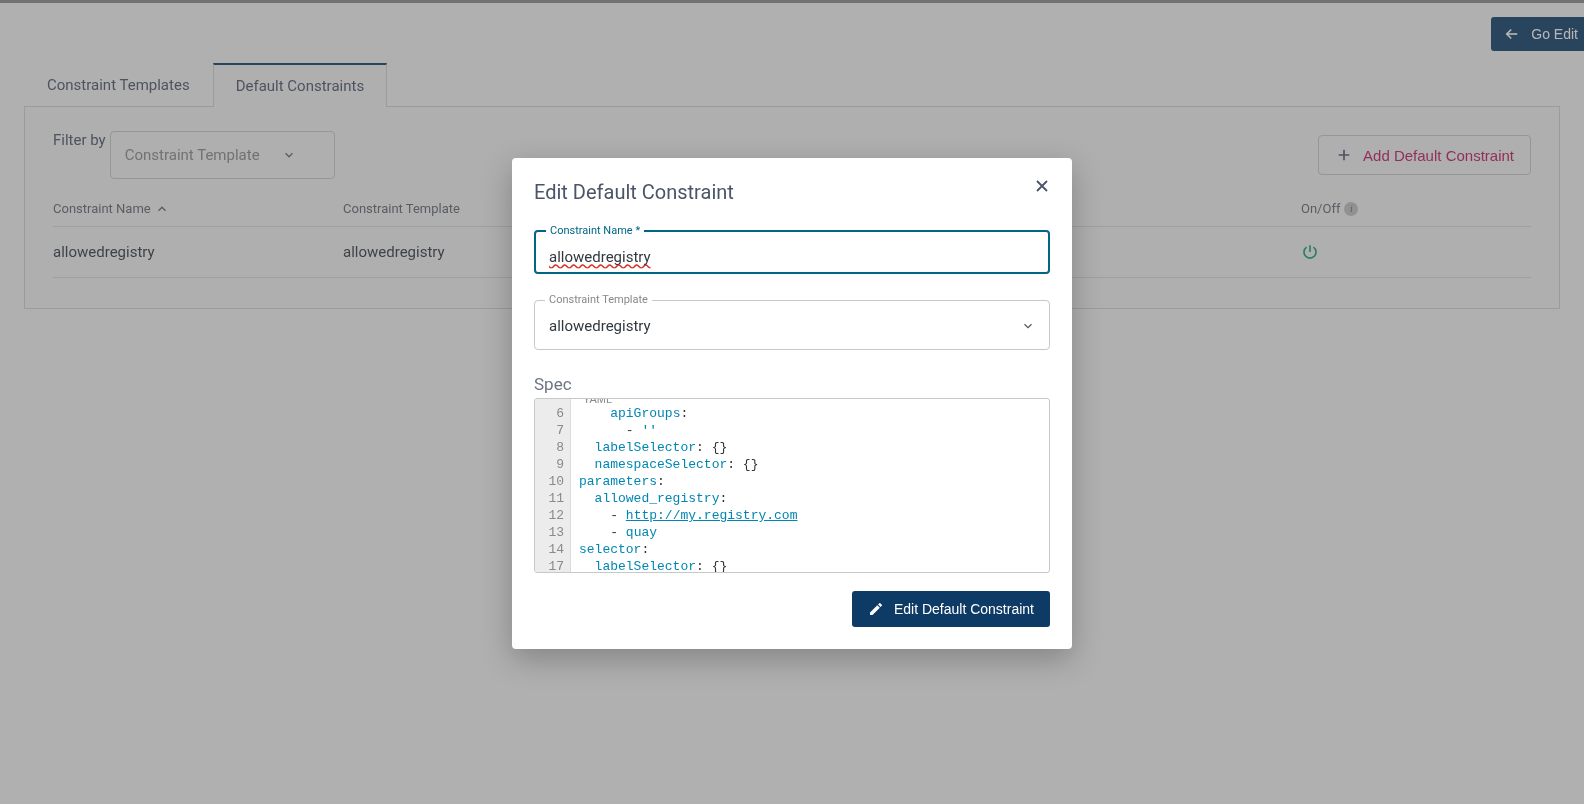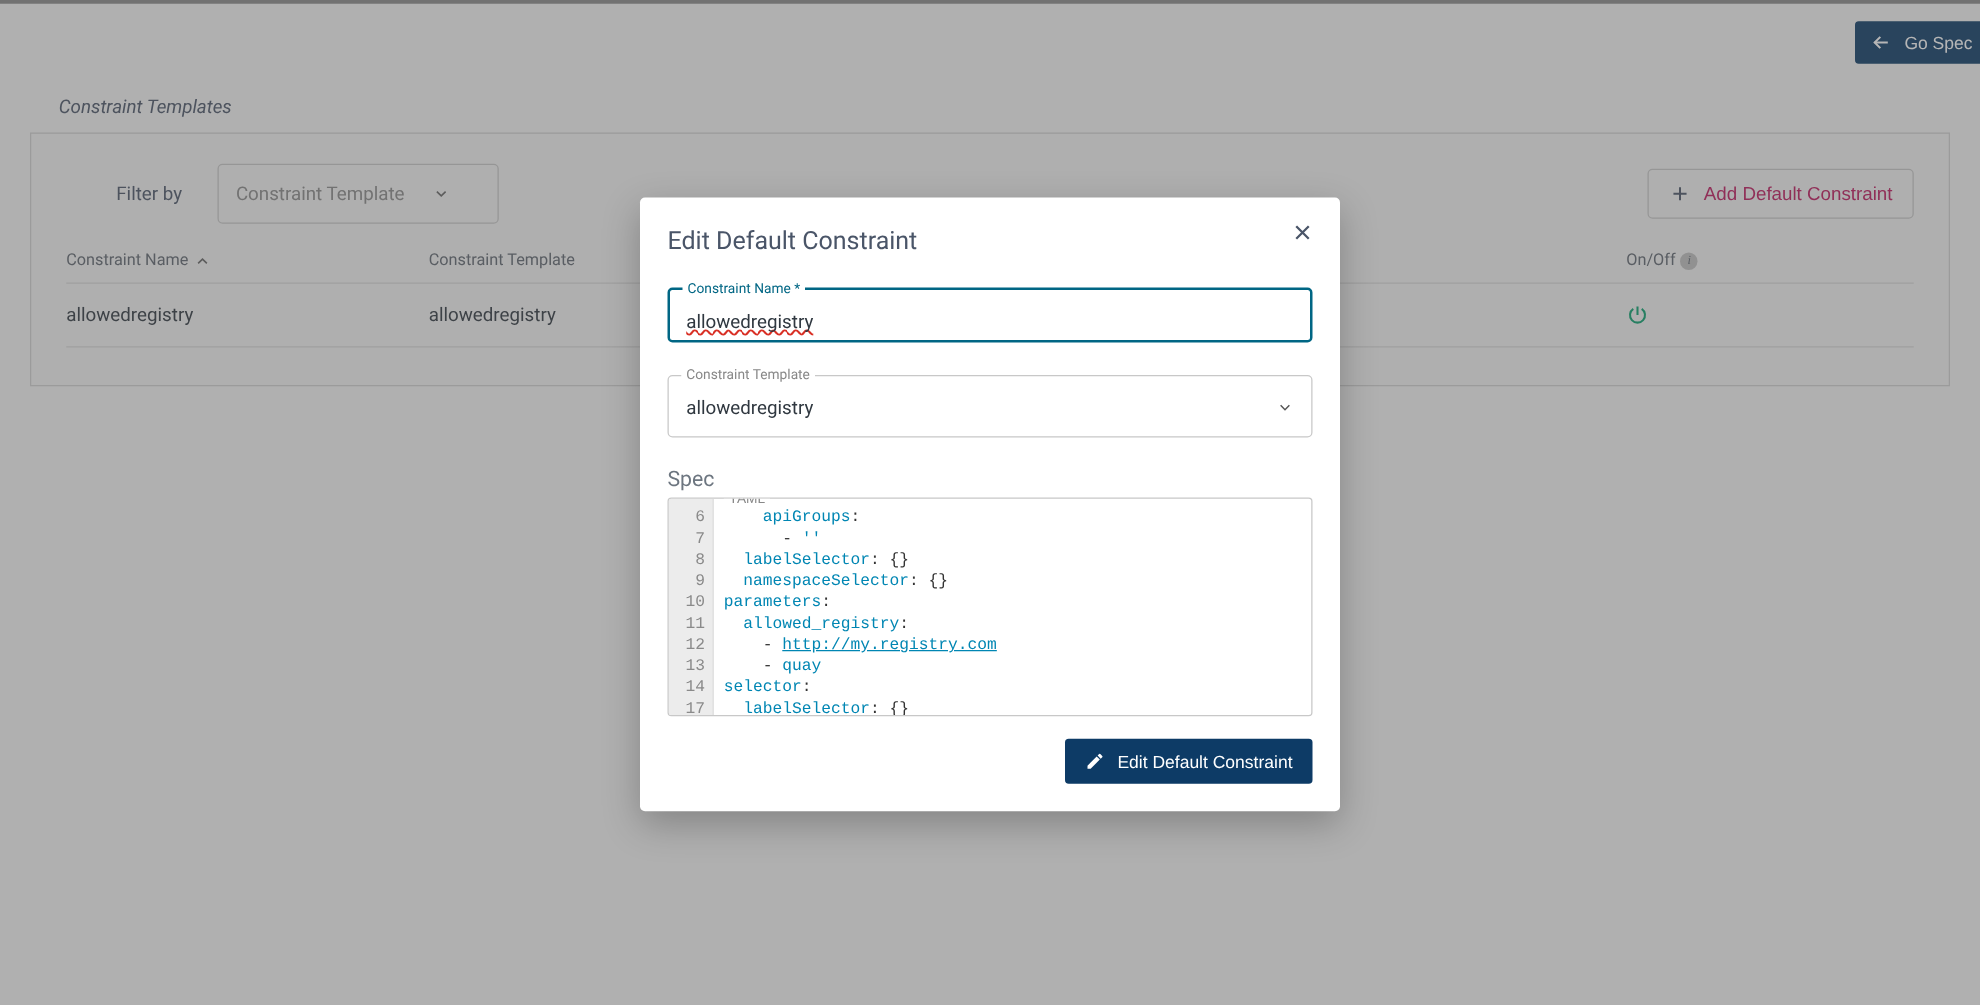--- a/index.html
+++ b/index.html
@@ -31,21 +31,20 @@
     border-radius: 3px 0 0 3px;
     margin-right: -8px;
   }
   .go-back-btn svg { width: 18px; height: 18px; }
   .content-wrap {
     padding: 0 24px;
   }
   .tabs-row {
     display: flex;
     gap: 0;
-    font-style: italic;
   }
   .tab {
     padding: 12px 22px;
     font-size: 15px;
     color: #4a5568;
     cursor: pointer;
     border: 1px solid transparent;
     background: transparent;
   }
   .tab.active {
@@ -59,21 +58,21 @@
     border: 1px solid #d0d0d0;
     margin-top: -1px;
     padding: 24px 28px 30px;
   }
   .panel-top {
     display: flex;
     justify-content: space-between;
     align-items: center;
     margin-bottom: 22px;
   }
-  .filter-left { display:flex; align-items:center; gap: 28px; margin-left: 40px; }
+  .filter-left { display:flex; align-items:flex-start; gap: 4px; }
   .filter-label { font-size: 15px; }
   .filter-select {
     border: 1px solid #c8c8c8;
     background: transparent;
     padding: 14px 38px 14px 14px;
     font-size: 15px;
     color: #8a8a8a;
     border-radius: 4px;
     position: relative;
     width: 225px;
@@ -234,27 +233,28 @@
 <body>
 
 <div class="top-border"></div>
 
 <div class="header-bar">
   <button class="go-back-btn">
     <svg viewBox="0 0 24 24" fill="none" stroke="currentColor" stroke-width="2.2">
         <path d="M19 12H5"></path>
         <path d="M11 18l-6-6 6-6"></path>
       </svg>
-    <span>Go Spec</span>
+    <span>Go Edit</span>
   </button>
 </div>
 
 <div class="content-wrap">
   <div class="tabs-row">
     <div class="tab">Constraint Templates</div>
+    <div class="tab active">Default Constraints</div>
   </div>
 
   <div class="panel">
     <div class="panel-top">
       <div class="filter-left">
         <span class="filter-label">Filter by</span>
         <div class="filter-select">
           <span>Constraint Template</span>
           <svg class="chev" viewBox="0 0 24 24" fill="none" stroke="#666" stroke-width="2.2">
               <path d="M6 9l6 6 6-6"></path>

